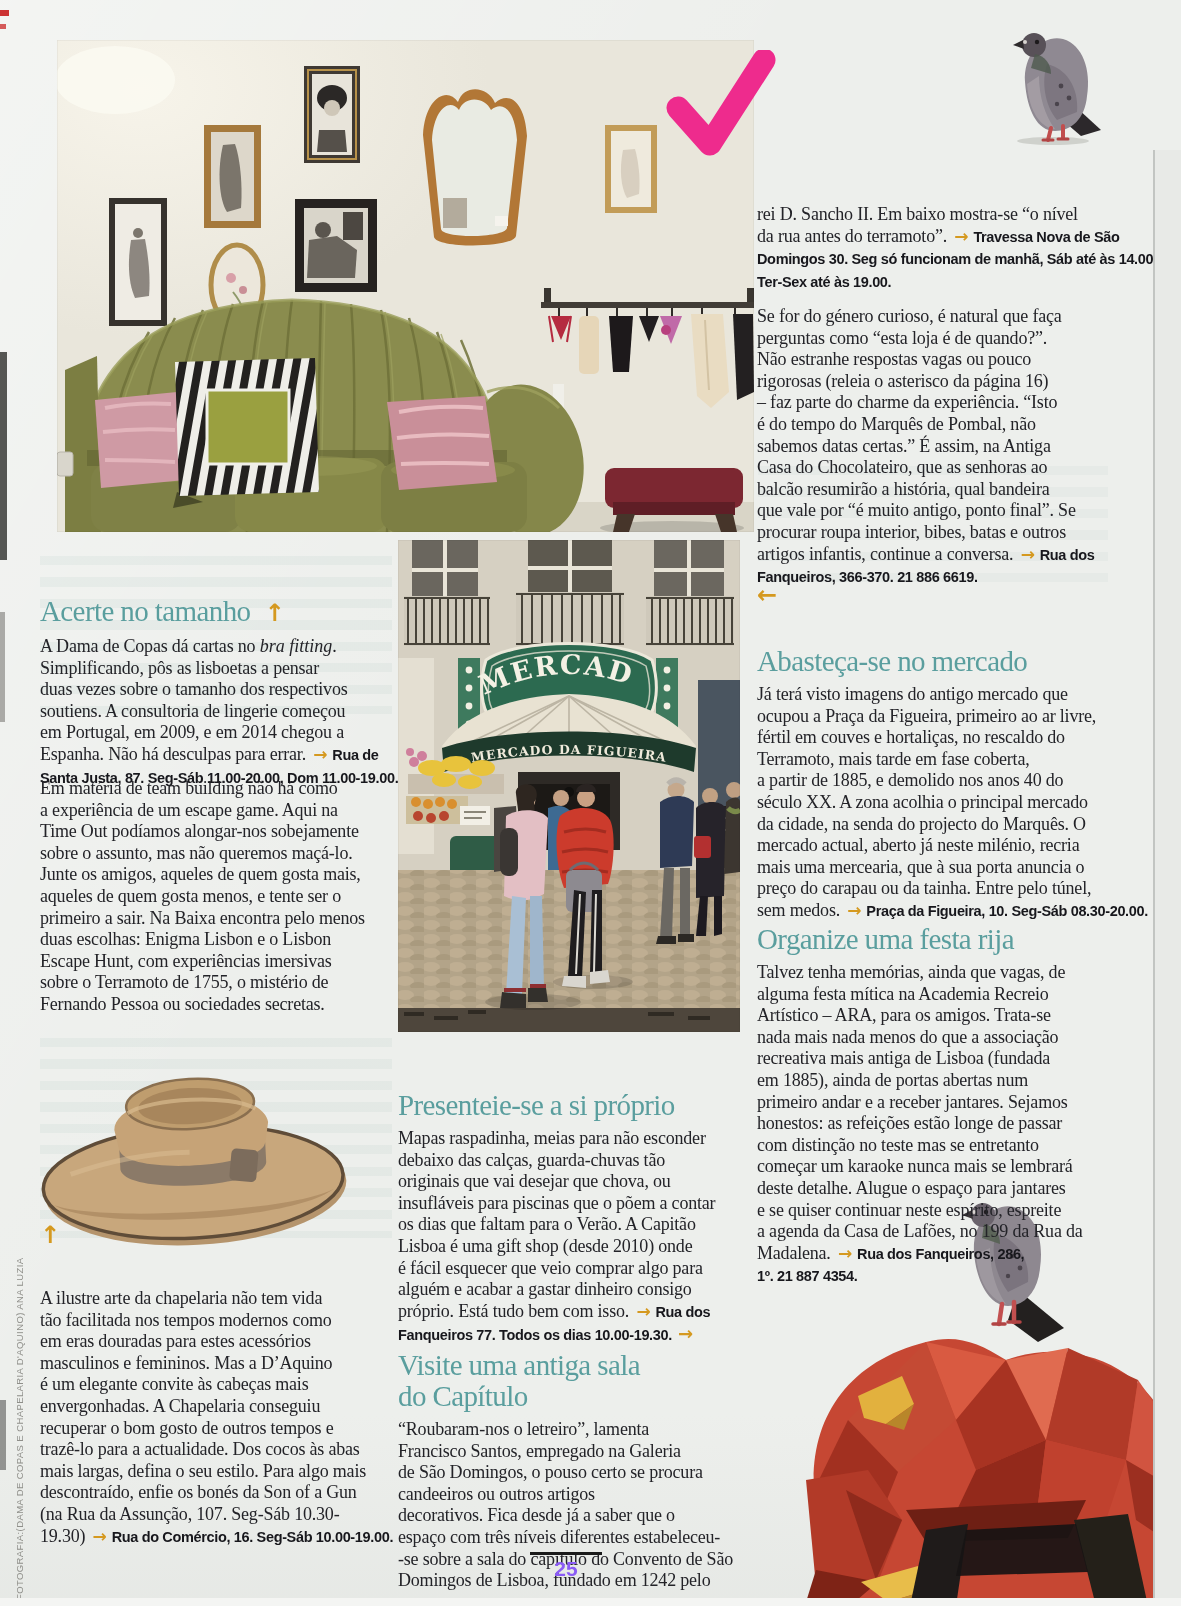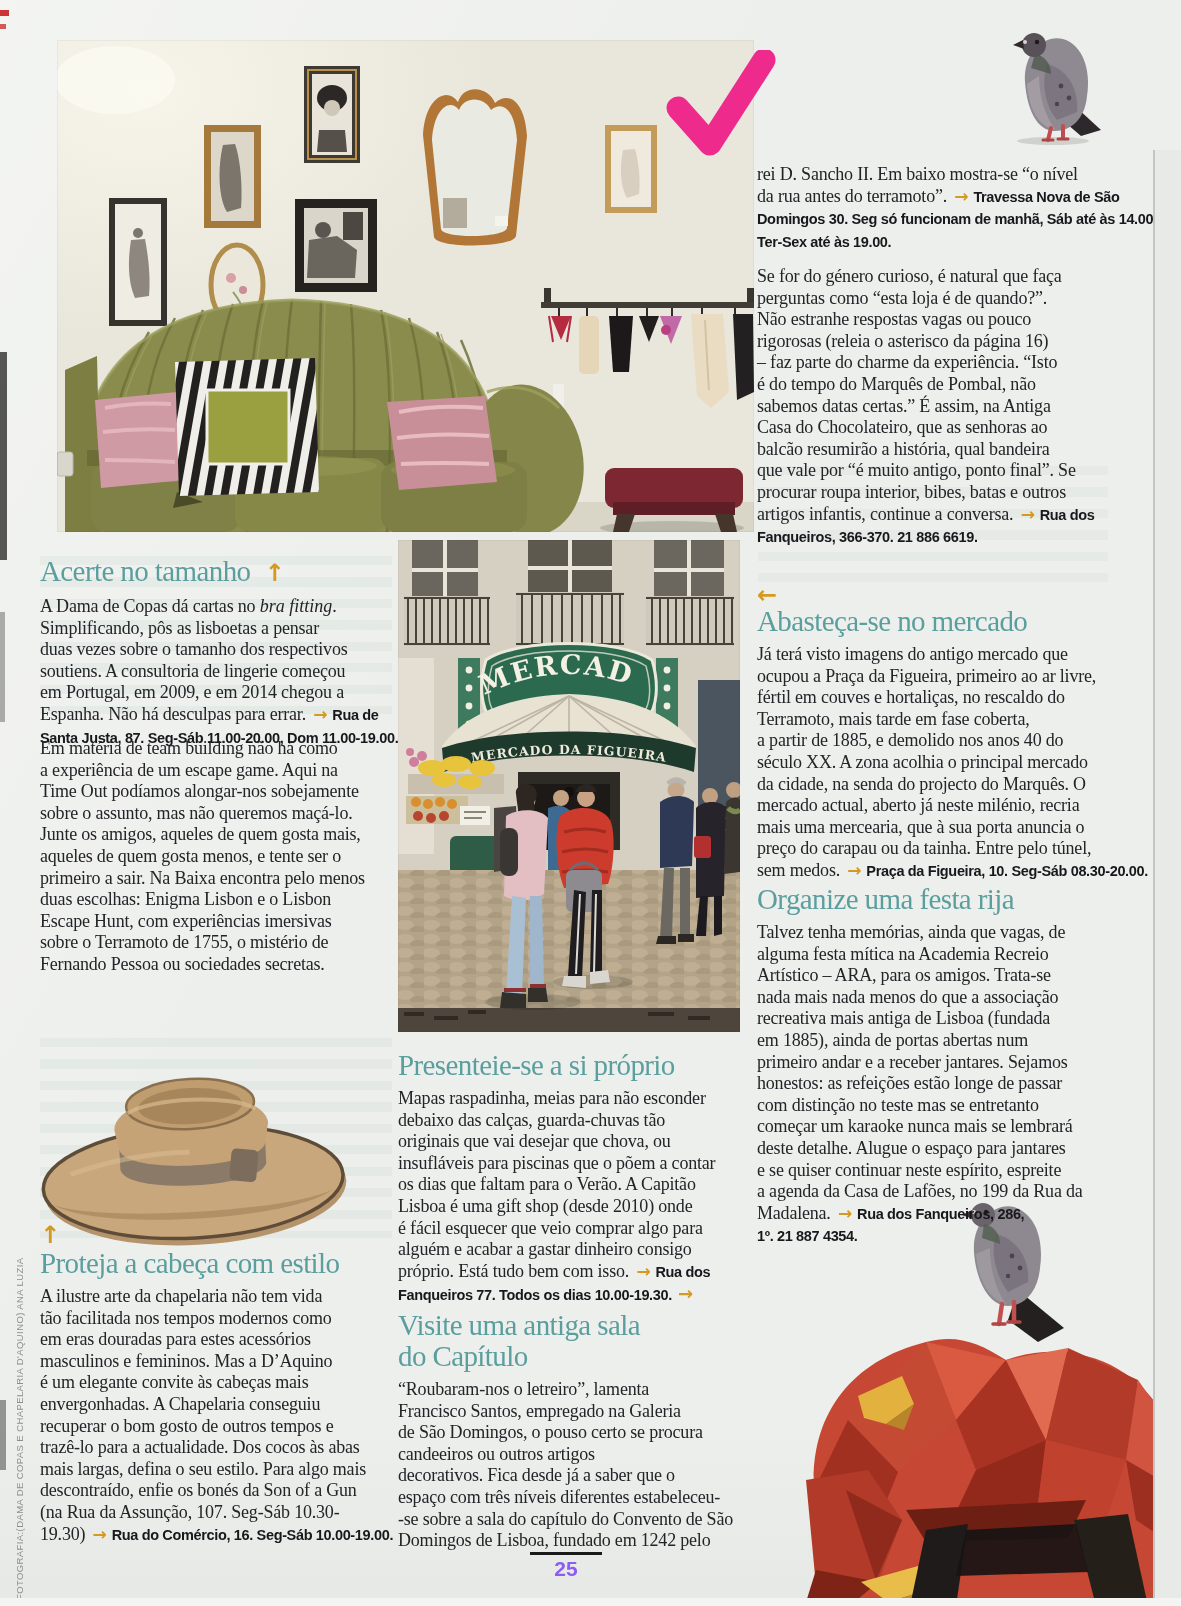--- a/index.html
+++ b/index.html
@@ -1,21 +1,21 @@
 <!DOCTYPE html>
 <html><head>
 <meta charset="utf-8">
 <style>
   html,body{margin:0;padding:0;background:#d8dad8;}
   .page{position:relative;width:1181px;height:1606px;background:#edefec;overflow:hidden;
         font-family:"Liberation Serif",serif;}
   .page::before{content:"";position:absolute;inset:0;
         background:linear-gradient(120deg,rgba(255,255,255,.35),rgba(255,255,255,0) 40%),
                    linear-gradient(0deg,rgba(210,214,210,.25),rgba(255,255,255,0) 12%);pointer-events:none;}
-  .sec{position:absolute;width:424px;}
+  .sec{position:absolute;width:424px;margin-top:40px;}
   .hl{margin:0 0 7px 0;font-family:"Liberation Serif",serif;font-weight:400;
       font-size:29px;line-height:31px;color:#5a9e9e;letter-spacing:-.6px;white-space:pre-line;}
   .flow{margin:0;white-space:pre-line;font-size:18px;line-height:21.6px;color:#232328;
         letter-spacing:-.2px;}
   .flow i{letter-spacing:0;}
   .addr{font-family:"Liberation Sans",sans-serif;font-weight:bold;font-size:14.5px;
         letter-spacing:-.35px;color:#17171c;}
   .arrow{font-family:"DejaVu Sans",sans-serif;font-weight:bold;font-size:17px;color:#d5991f;
          margin:0 5px 0 3px;}
   .tail-arrow{margin-left:6px;font-size:18px;}
@@ -426,21 +426,20 @@
 aqueles de quem gosta menos, e tente ser o
 primeiro a sair. Na Baixa encontra pelo menos
 duas escolhas: Enigma Lisbon e o Lisbon
 Escape Hunt, com experiências imersivas
 sobre o Terramoto de 1755, o mistério de
 Fernando Pessoa ou sociedades secretas.</span></p>
   </section>
 
   <span class="lead-arrow" style="left:40px;top:1224px;">↑</span>
   <section class="sec" style="left:40px;top:1248px;">
-    <h2 class="hl">Proteja a cabeça com estilo</h2>
     <p class="flow"><span>A ilustre arte da chapelaria não tem vida
 tão facilitada nos tempos modernos como
 em eras douradas para estes acessórios
 masculinos e femininos. Mas a D’Aquino
 é um elegante convite às cabeças mais
 envergonhadas. A Chapelaria conseguiu
 recuperar o bom gosto de outros tempos e
 trazê-lo para a actualidade. Dos cocos às abas
 mais largas, defina o seu estilo. Para algo mais
 descontraído, enfie os bonés da Son of a Gun

